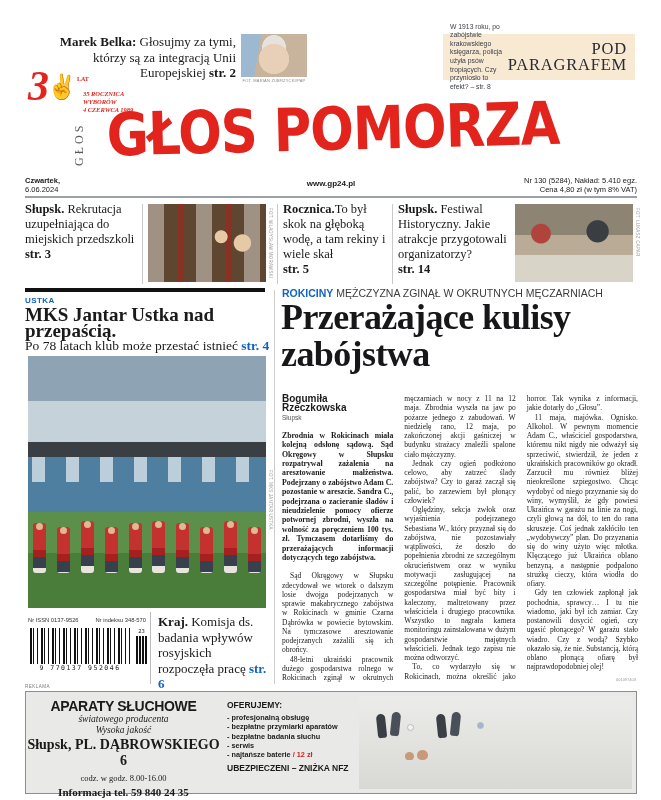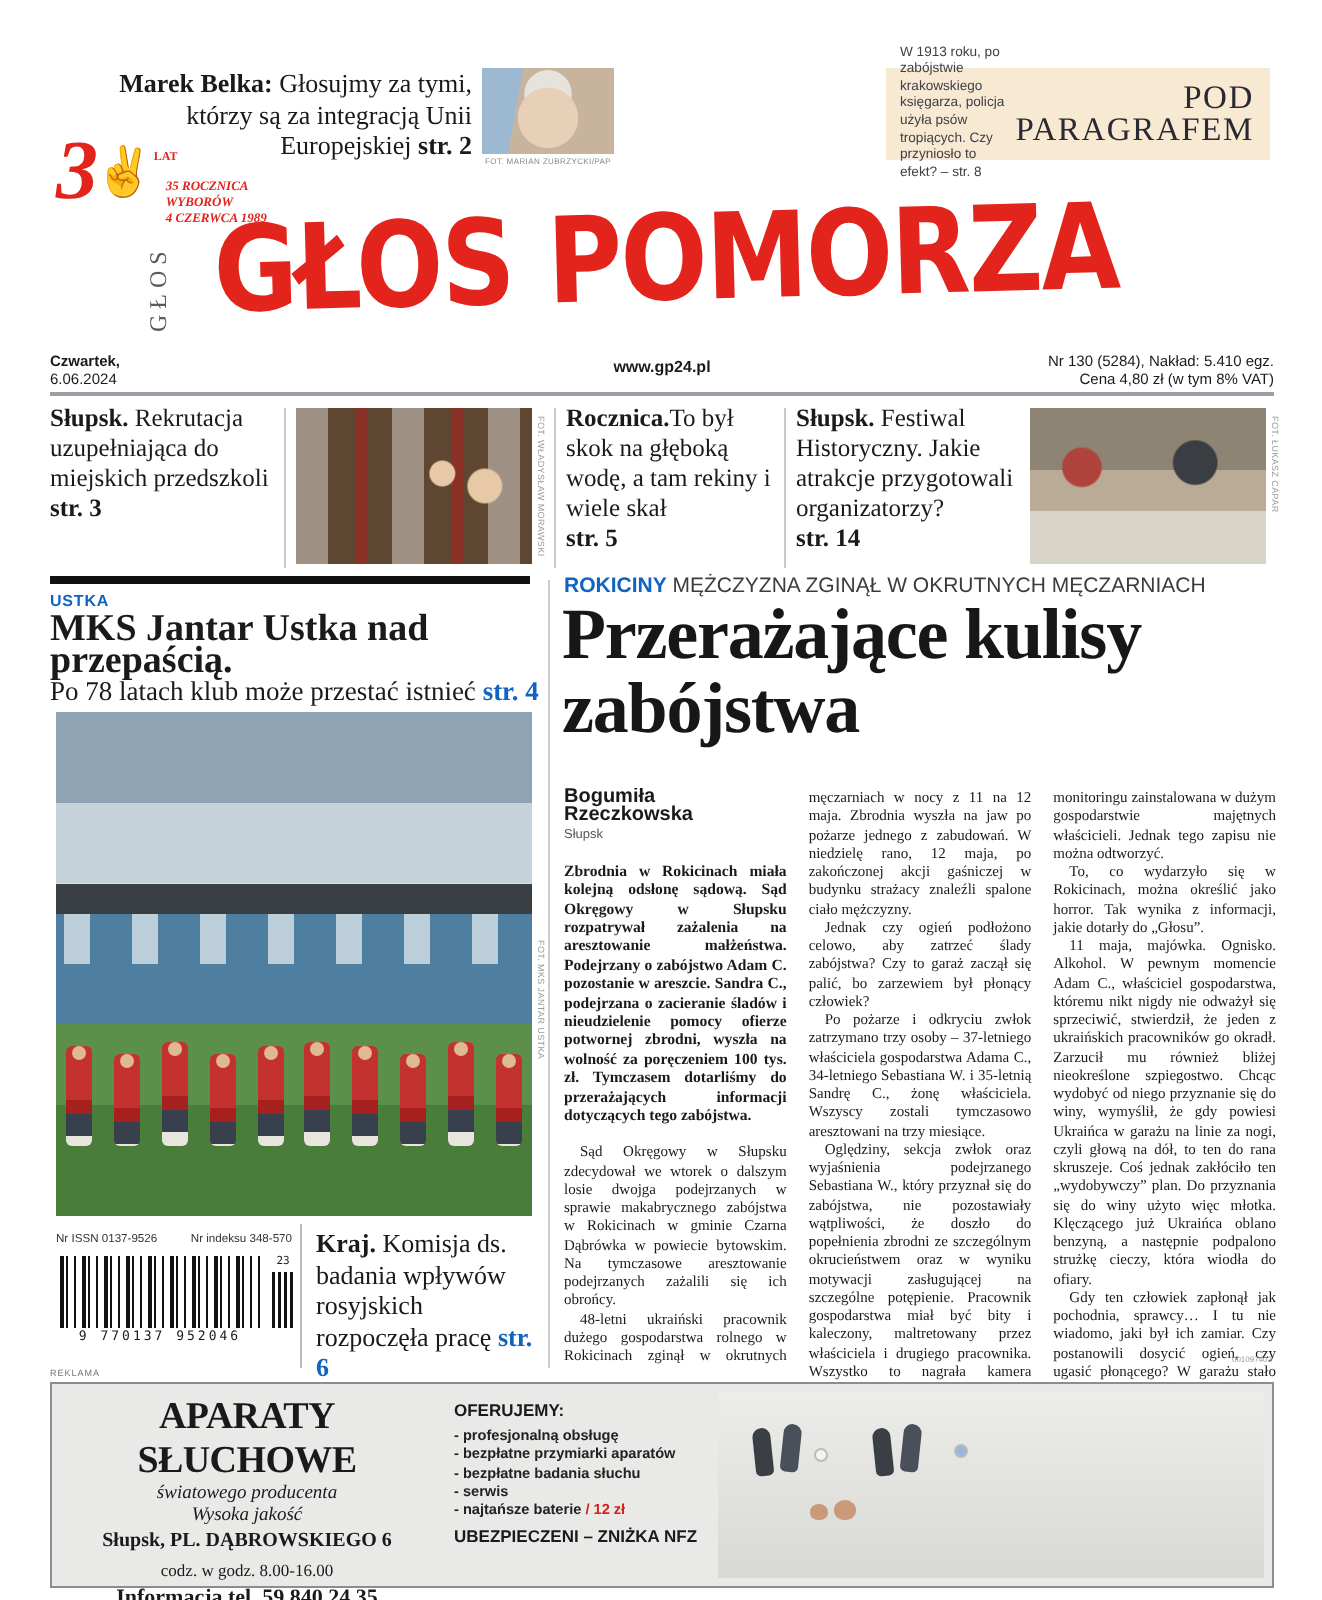--- a/index.html
+++ b/index.html
@@ -105,23 +105,23 @@
   
   .reklama-label{left:25px;top:684px;font-family:"Liberation Sans",sans-serif;font-size:4.5px;color:#777;letter-spacing:.5px;}
   .adbox{left:25px;top:691px;width:610px;height:101px;border:1.5px solid #8d8d8d;background:#e9e9e7;display:flex;}
   .ad-left{width:160px;text-align:center;padding-top:8px;font-family:"Liberation Sans",sans-serif;}
   .ad-left .ln{font-size:12px;font-weight:bold;line-height:14px;color:#222;}
   .brand{margin-top:5px;font-size:14px;font-weight:bold;letter-spacing:2px;color:#e9e9e7;
      -webkit-text-stroke:1px #8a8a8a;text-shadow:0 0 0 #999;}
   .brand .ring{color:#555;-webkit-text-stroke:0;font-size:9px;vertical-align:2px;}
   .since{font-size:5.5px;color:#666;margin-top:1px;}
   .ad-mid{width:195px;text-align:center;padding-top:6px;}
-  .ad-mid .t{font-family:Liberation Serif, serif;font-weight:bold;font-size:19px;letter-spacing:-.3px;}
+  .ad-mid .t{font-family:Liberation Sans, sans-serif;font-weight:bold;font-size:14px;letter-spacing:-.3px;}
   .ad-mid .it{font-style:italic;font-size:9.5px;line-height:11px;}
-  .ad-mid .addr{font-weight:bold;font-size:10px;margin-top:1px;}
+  .ad-mid .addr{font-weight:bold;font-size:14px;margin-top:1px;}
   .ad-mid .hrs{font-size:8.5px;margin-top:4px;}
   .ad-mid .tel{font-weight:bold;font-size:11px;margin-top:3px;}
   .ad-offer{width:128px;padding:8px 0 0 6px;font-family:"Liberation Sans",sans-serif;}
   .ad-offer .t{font-weight:bold;font-size:8.5px;margin-bottom:3px;}
   .ad-offer .li{font-weight:bold;font-size:7.3px;line-height:9.3px;color:#222;}
   .ad-offer .price{color:#d1251b;font-weight:bold;}
   .ad-offer .nfz{font-weight:bold;font-size:8.5px;margin-top:4px;}
   .ad-photo{flex:1;margin:4px;background:linear-gradient(#ececea,#d8d8d4);position:relative;}
   .aid{position:absolute;width:9px;height:24px;border-radius:5px 5px 3px 3px;background:#3a3f46;}
   .aid.l1{left:18px;top:18px;transform:rotate(-6deg);}
@@ -247,21 +247,20 @@
     <span class="loc">ROKICINY</span><span class="rest"> MĘŻCZYZNA ZGINĄŁ W OKRUTNYCH MĘCZARNIACH</span>
   </div>
 
   <div class="abs bodycols">
     <div class="byline">Bogumiła Rzeczkowska</div>
     <div class="byline-city">Słupsk</div>
     <div class="lead">Zbrodnia w Rokicinach miała kolejną odsłonę sądową. Sąd Okręgowy w Słupsku rozpatrywał zażalenia na aresztowanie małżeństwa. Podejrzany o zabójstwo Adam C. pozostanie w areszcie. Sandra C., podejrzana o zacieranie śladów i nieudzielenie pomocy ofierze potwornej zbrodni, wyszła na wolność za poręczeniem 100 tys. zł. Tymczasem dotarliśmy do przerażających informacji dotyczących tego zabójstwa.</div>
     <p>Sąd Okręgowy w Słupsku zdecydował we wtorek o dalszym losie dwojga podejrzanych w sprawie makabrycznego zabójstwa w Rokicinach w gminie Czarna Dąbrówka w powiecie bytowskim. Na tymczasowe aresztowanie podejrzanych zażalili się ich obrońcy.</p>
     <p>48-letni ukraiński pracownik dużego gospodarstwa rolnego w Rokicinach zginął w okrutnych męczarniach w nocy z 11 na 12 maja. Zbrodnia wyszła na jaw po pożarze jednego z zabudowań. W niedzielę rano, 12 maja, po zakończonej akcji gaśniczej w budynku strażacy znaleźli spalone ciało mężczyzny.</p>
     <p>Jednak czy ogień podłożono celowo, aby zatrzeć ślady zabójstwa? Czy to garaż zaczął się palić, bo zarzewiem był płonący człowiek?</p>
-    <p>Po pożarze i odkryciu zwłok zatrzymano trzy osoby – 37-letniego właściciela gospodarstwa Adama C., 34-letniego Sebastiana W. i 35-letnią Sandrę C., żonę właściciela. Wszyscy zostali tymczasowo aresztowani na trzy miesiące.</p>
     <p>Oględziny, sekcja zwłok oraz wyjaśnienia podejrzanego Sebastiana W., który przyznał się do zabójstwa, nie pozostawiały wątpliwości, że doszło do popełnienia zbrodni ze szczególnym okrucieństwem oraz w wyniku motywacji zasługującej na szczególne potępienie. Pracownik gospodarstwa miał być bity i kaleczony, maltretowany przez właściciela i drugiego pracownika. Wszystko to nagrała kamera monitoringu zainstalowana w dużym gospodarstwie majętnych właścicieli. Jednak tego zapisu nie można odtworzyć.</p>
     <p>To, co wydarzyło się w Rokicinach, można określić jako horror. Tak wynika z informacji, jakie dotarły do „Głosu”.</p>
     <p>11 maja, majówka. Ognisko. Alkohol. W pewnym momencie Adam C., właściciel gospodarstwa, któremu nikt nigdy nie odważył się sprzeciwić, stwierdził, że jeden z ukraińskich pracowników go okradł. Zarzucił mu również bliżej nieokreślone szpiegostwo. Chcąc wydobyć od niego przyznanie się do winy, wymyślił, że gdy powiesi Ukraińca w garażu na linie za nogi, czyli głową na dół, to ten do rana skruszeje. Coś jednak zakłóciło ten „wydobywczy” plan. Do przyznania się do winy użyto więc młotka. Klęczącego już Ukraińca oblano benzyną, a następnie podpalono strużkę cieczy, która wiodła do ofiary.</p>
     <p>Gdy ten człowiek zapłonął jak pochodnia, sprawcy… I tu nie wiadomo, jaki był ich zamiar. Czy postanowili dosycić ogień, czy ugasić płonącego? W garażu stało wiadro. Czy z wodą? Szybko okazało się, że nie. Substancją, którą oblano płonącą ofiarę był najprawdopodobniej olej!</p>
 
   </div>
   <div class="abs ad-id">001097403</div>
 
   <div class="abs reklama-label">REKLAMA</div>
   <div class="abs adbox">

